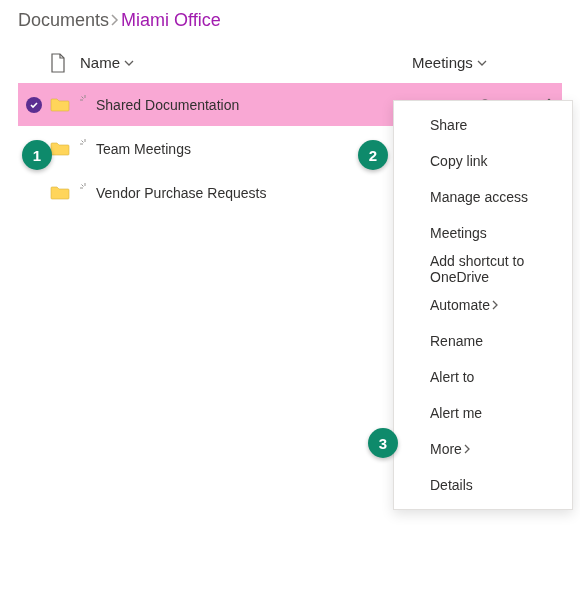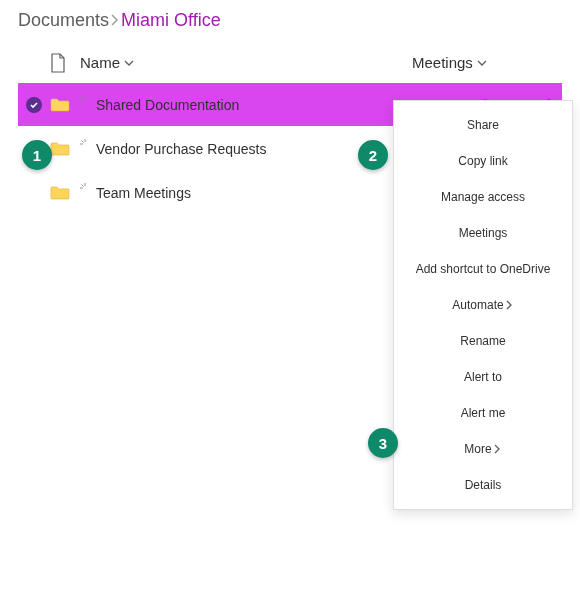--- a/index.html
+++ b/index.html
@@ -25,39 +25,39 @@
   .header-row { height:40px; color:#323130; font-size:15px; }
   .col-sel { width:32px; display:flex; justify-content:center; }
   .col-icon { width:30px; display:flex; justify-content:flex-start; }
   .col-name { flex:1; display:flex; align-items:center; gap:6px; }
   .col-mod { width:150px; }
   .hdr-label { font-weight:400; color:#323130; display:flex; align-items:center; gap:4px; cursor:pointer;}
   .chev-down-sm { width:10px; height:10px; }
   .file-svg { width:16px; height:20px; }
   .folder-svg { width:20px; height:16px; }
   .row { position:relative; }
-  .row.selected { background:#d946ef; }
+  .row.selected { background:#f9a8d4; }
   .sel-check {
     width:16px; height:16px; border-radius:50%;
     background:#5b2e91; display:flex; align-items:center; justify-content:center;
   }
   .sel-check svg { width:10px; height:10px; }
   .row-name { color:#323130; cursor:pointer; }
   .link-spark { width:10px; height:10px; position:relative; top:-5px; }
   .row-actions { display:flex; gap:14px; align-items:center; padding-right:4px; color:#605e5c; }
   .act-btn { width:18px; height:18px; cursor:pointer; display:flex; align-items:center; justify-content:center; }
   
   .ctx {
     position:absolute; top:100px; left:393px; width:180px;
     background:#fff; border:1px solid #e1dfdd; box-shadow:0 4px 12px rgba(0,0,0,0.12);
     padding:6px 0;
   }
   .ctx-item {
-    height:36px; display:flex; align-items:center; justify-content:center;
-    padding:0 14px; font-size:12px; color:#323130; cursor:pointer;
+    height:36px; display:flex; align-items:center; justify-content:flex-start;
+    padding:0 14px; font-size:14px; color:#323130; cursor:pointer;margin-left:22px;
   }
   .ctx-chev { width:10px; height:10px; color:#605e5c; }
   
   .callout {
     position:absolute; width:30px; height:30px; border-radius:50%;
     background:#0e8a6b; color:#fff; font-weight:600; font-size:15px;
     display:flex; align-items:center; justify-content:center;
     box-shadow:0 2px 4px rgba(0,0,0,0.25);
   }
 </style>
@@ -154,40 +154,40 @@
           </svg>
         </div>
         <div class="col-name">
           <svg class="link-spark" viewBox="0 0 10 10">
             <g stroke="#8a8886" stroke-width="0.9">
               <line x1="5" y1="0" x2="5" y2="3"></line>
               <line x1="0" y1="5" x2="3" y2="5"></line>
               <line x1="1.5" y1="1.5" x2="3.5" y2="3.5"></line>
             </g>
           </svg>
-          <span class="row-name">Vendor Purchase Requests</span>
+          <span class="row-name">Team Meetings</span>
         </div>
         <div class="col-mod"></div>
       </div>
       <div class="row">
         <div class="col-sel"></div>
         <div class="col-icon">
           <svg class="folder-svg" viewBox="0 0 20 16">
             <path d="M1 3 Q1 2 2 2 H7 L9 4 H18 Q19 4 19 5 V13 Q19 14 18 14 H2 Q1 14 1 13 Z" fill="#ffd55a" stroke="#d9b43c" stroke-width="0.6"></path>
           </svg>
         </div>
         <div class="col-name">
           <svg class="link-spark" viewBox="0 0 10 10">
             <g stroke="#8a8886" stroke-width="0.9">
               <line x1="5" y1="0" x2="5" y2="3"></line>
               <line x1="0" y1="5" x2="3" y2="5"></line>
               <line x1="1.5" y1="1.5" x2="3.5" y2="3.5"></line>
             </g>
           </svg>
-          <span class="row-name">Team Meetings</span>
+          <span class="row-name">Vendor Purchase Requests</span>
         </div>
         <div class="col-mod"></div>
       </div>
     </div>
 </div>
 
 <div class="ctx" id="ctx">
     <div class="ctx-item">
       <span>Share</span>
     </div>

